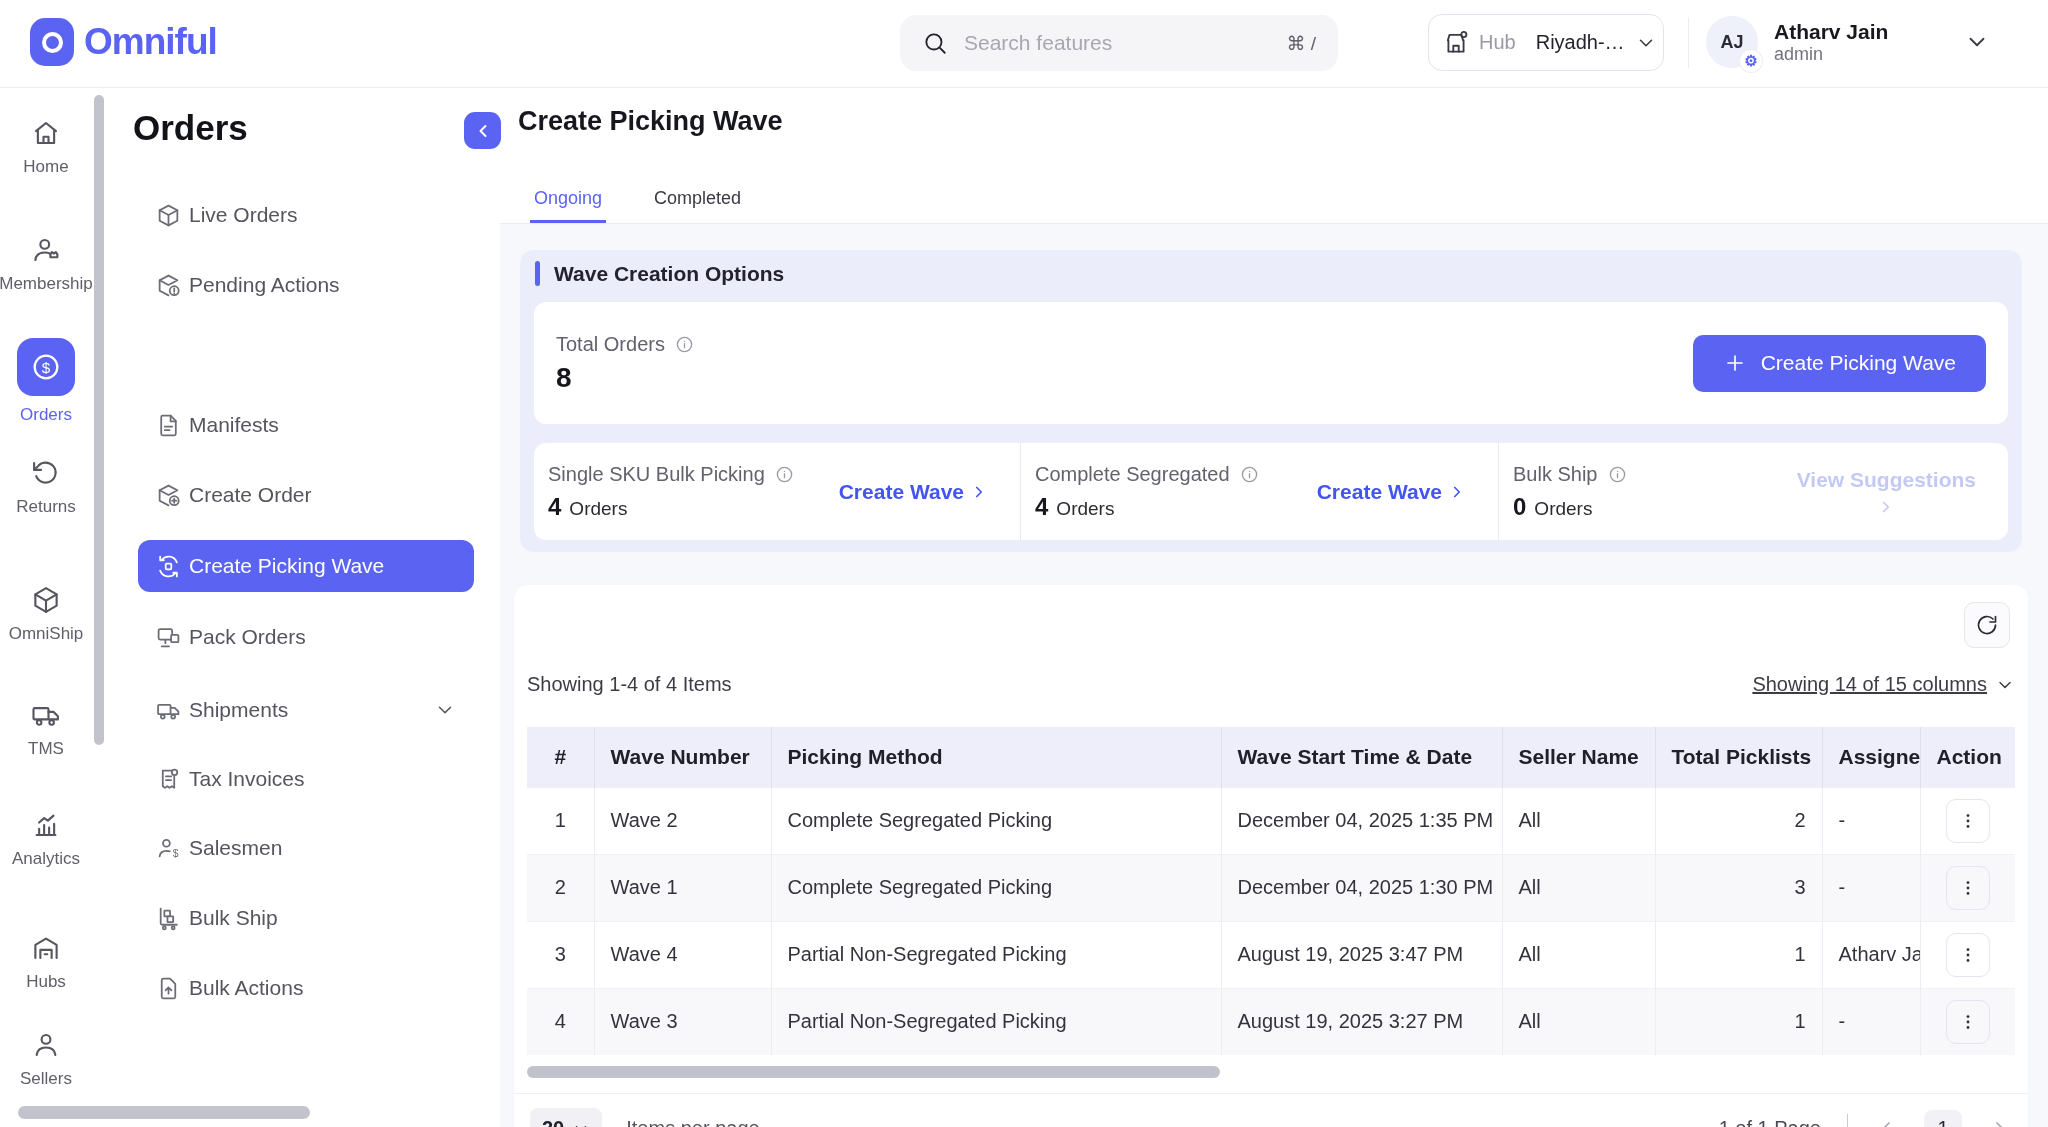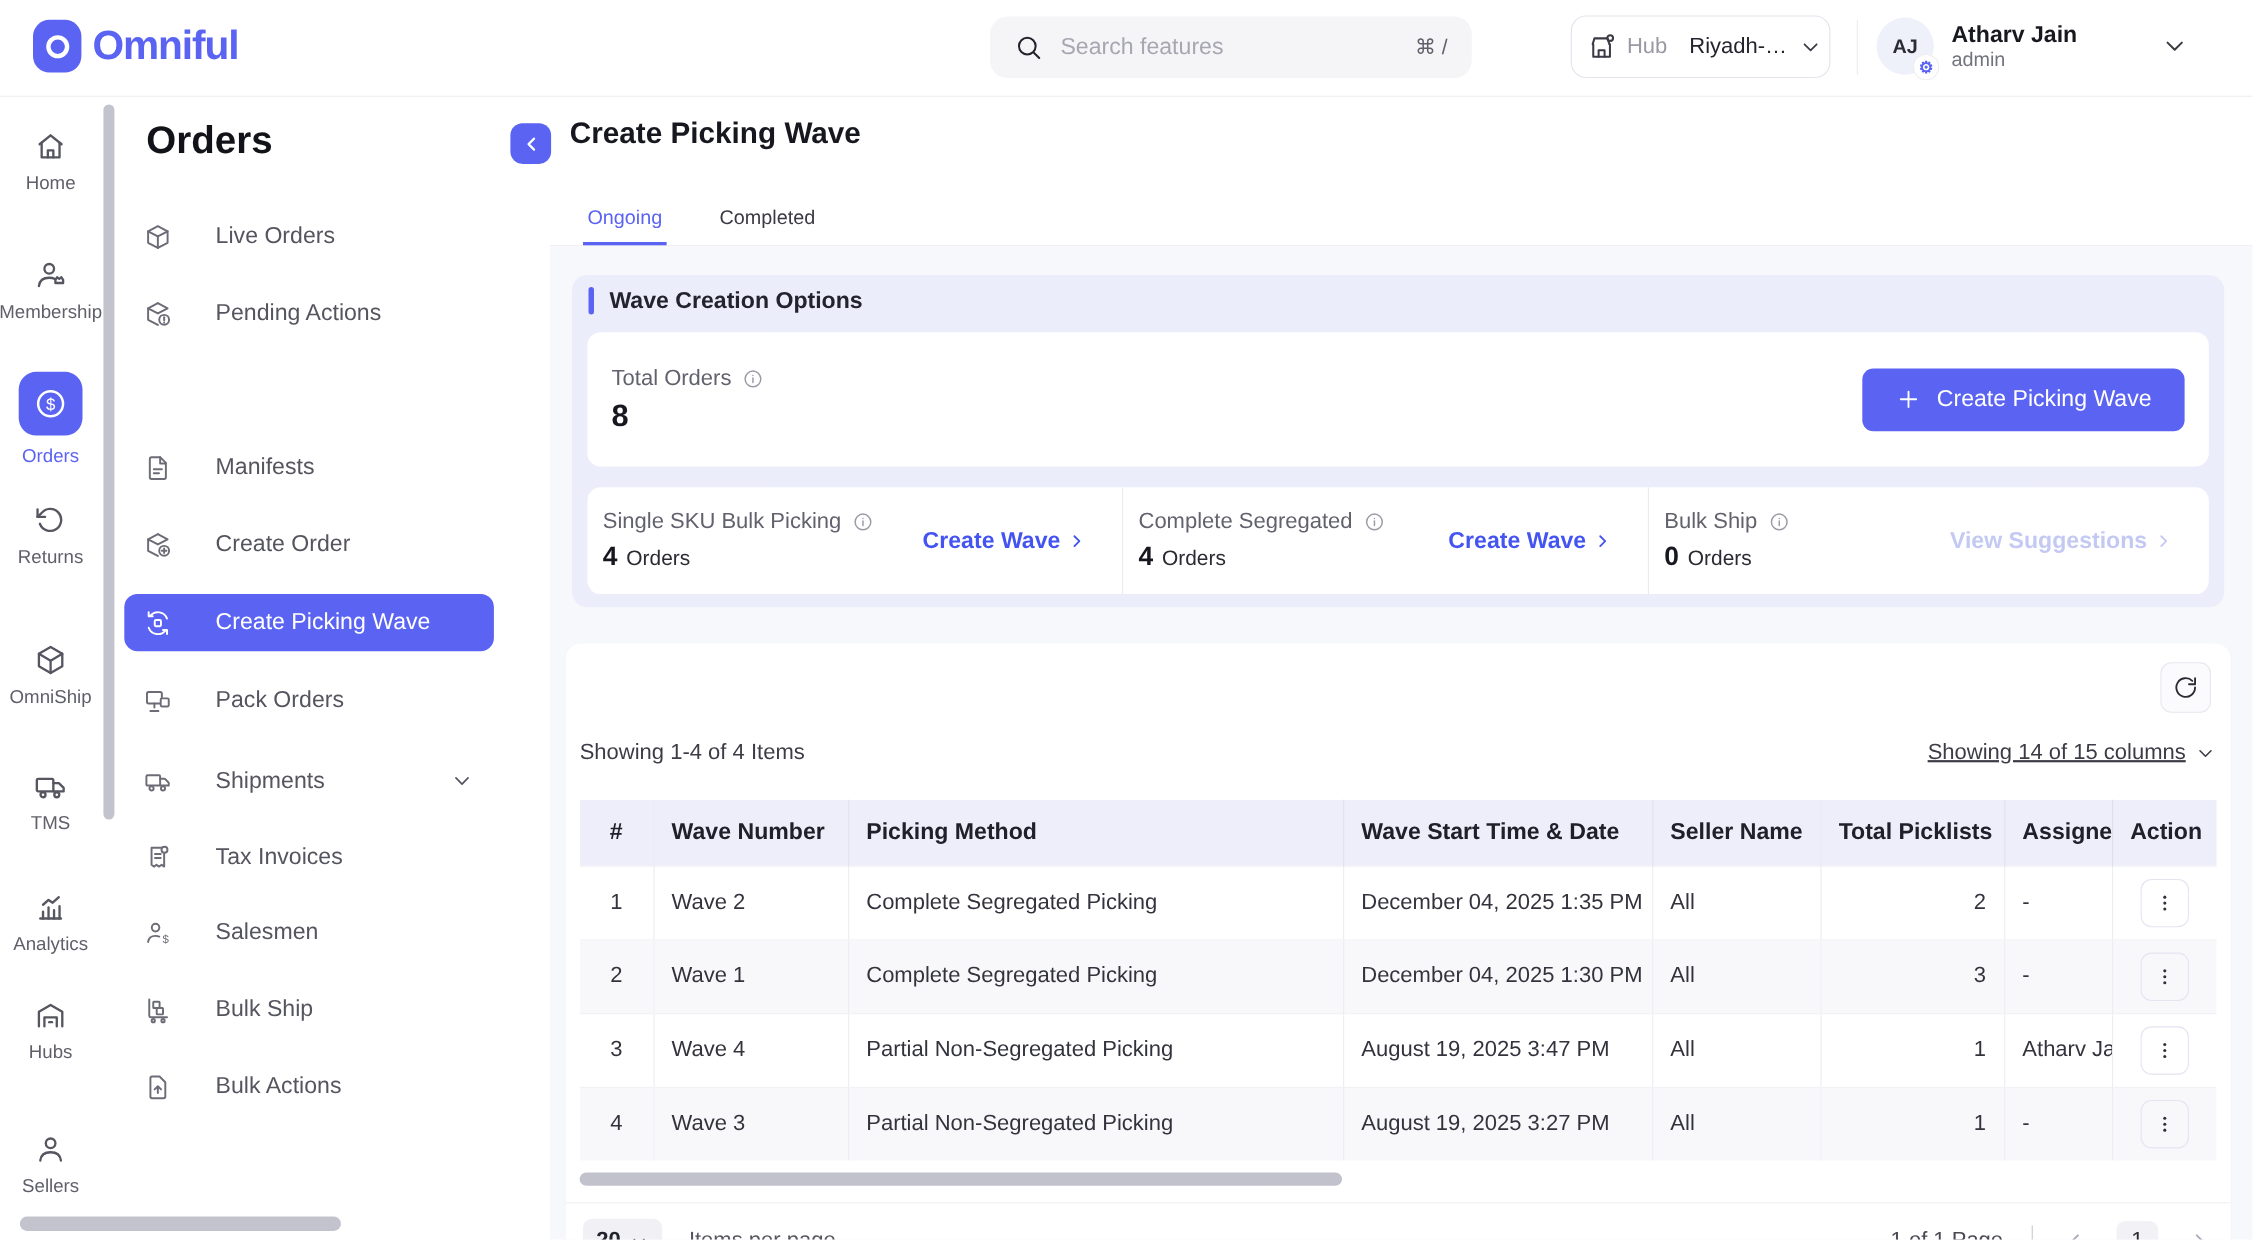--- a/index.html
+++ b/index.html
@@ -42,21 +42,21 @@
   .rail-label{font-size:17px; white-space:nowrap;}
   .rail-active-box{width:58px; height:58px; border-radius:16px; background:var(--accent); display:flex; align-items:center; justify-content:center; color:#fff;}
   .rail-item.active .rail-label{color:var(--accent);}
   .vscroll{position:absolute; left:94px; top:95px; width:10px; height:650px; background:#C3C3CD; border-radius:6px; z-index:25;}
   .hscroll-side{position:absolute; left:18px; top:1106px; width:292px; height:13px; background:#C3C3CD; border-radius:7px; z-index:25;}
 
   
   .sidebar{position:absolute; left:106px; top:88px; width:394px; bottom:0; background:#fff; z-index:10;}
   .sb-title{position:absolute; left:27px; top:20px; font-size:35px; font-weight:700; color:#121219;}
   .collapse-btn{position:absolute; left:358px; top:24px; width:37px; height:37px; border-radius:11px; background:var(--accent); color:#fff; display:flex; align-items:center; justify-content:center; cursor:pointer; z-index:12;}
-  .sb-item{position:absolute; left:7px; width:336px; height:50px; display:flex; align-items:center; gap:40px; padding:0 18px; color:#55555F; font-size:21px; cursor:pointer; border-radius:12px;}
+  .sb-item{position:absolute; left:32px; width:336px; height:50px; display:flex; align-items:center; gap:8px; padding:0 18px; color:#55555F; font-size:21px; cursor:pointer; border-radius:12px;}
   .sb-item .sic{color:#6C6C77; flex:0 0 auto;}
   .sb-item.active{background:var(--accent); color:#fff; height:52px;}
   .sb-item.active .sic{color:#fff;}
   .sb-item .sb-caret{margin-left:auto; color:#55555F;}
 
   
   .main{position:absolute; left:500px; top:88px; right:0; bottom:0; background:#fff;}
   .page-title{position:absolute; left:18px; top:18px; font-size:27px; font-weight:600; color:#17171F;}
   .tabs{position:absolute; left:0; right:0; top:89px; height:47px; border-bottom:1px solid #EAEAF0; display:flex; align-items:stretch; padding-left:30px; gap:44px;}
   .tab{font-size:18px; color:#3A3A44; display:flex; align-items:center; padding:0 4px; cursor:pointer; border-bottom:3px solid transparent;}
@@ -74,21 +74,21 @@
   .stat-value{font-size:28px; font-weight:700; color:#17171F; margin-top:6px;}
   .primary-btn{height:57px; padding:0 30px; border:none; border-radius:10px; background:var(--accent); color:#fff; font-size:21px; font-family:inherit; display:flex; align-items:center; gap:14px; cursor:pointer;}
   .card2{top:193px; height:97px; display:flex; align-items:stretch;}
   .seg{display:flex; align-items:center; justify-content:space-between; padding:0 32px 0 14px;}
   .seg1{width:486px;} .seg2{width:478px;} .seg3{flex:1;}
   .seg + .seg{border-left:1px solid #E9E9F1;}
   .seg-count{display:flex; align-items:baseline; gap:8px; margin-top:7px;}
   .seg-num{font-size:24px; font-weight:600; color:#17171F;}
   .seg-unit{font-size:19px; color:#2B2B33;}
   .wave-link{display:flex; align-items:center; gap:6px; font-size:21px; font-weight:600; color:var(--link); cursor:pointer; white-space:nowrap;}
-  .wave-link.disabled{color:var(--disabled-link);}
+  .wave-link.disabled{color:var(--disabled-link);flex-direction:column;}
   .info{color:#9B9BA6; flex:0 0 auto;}
 
   
   .tablecard{position:absolute; left:14px; top:361px; width:1514px; height:690px; background:#fff; border-radius:14px; box-shadow:0 1px 2px rgba(20,20,40,.04);}
   .refresh-btn{position:absolute; right:18px; top:17px; width:46px; height:46px; border:1px solid #E6E6EE; background:#FBFBFD; border-radius:10px; display:flex; align-items:center; justify-content:center; color:#2B2B33; cursor:pointer;}
   .summary-row{position:absolute; left:13px; right:13px; top:88px; display:flex; justify-content:space-between; align-items:center;}
   .items-summary{font-size:20px; color:#3C3C46;}
   .cols-summary{display:flex; align-items:center; gap:8px; font-size:20px; color:#3C3C46; cursor:pointer;text-decoration:underline;}
   table.grid{position:absolute; left:13px; top:142px; width:1488px; border-collapse:collapse; table-layout:fixed;}
   .grid th{height:60px; background:var(--thead); font-size:21px; font-weight:600; color:#20202A; text-align:left; padding:0 16px; border-right:1px solid #DEDFEC; white-space:nowrap; overflow:hidden;}
@@ -237,21 +237,21 @@
     <div class="rail-item" style="top:722px">
       <span class="ric">
           <svg class="ic" width="30" height="30" viewBox="0 0 24 24">
             <path d="M4.5 20h15"></path>
             <path d="M6.5 20v-5M10.5 20v-8M14.5 20v-6M18.5 20v-9"></path>
             <path d="M6.5 10l4-3.5 3 2L18 4.5"></path>
           </svg>
         </span>
       <span class="rail-label">Analytics</span>
     </div>
-    <div class="rail-item" style="top:820px">
+    <div class="rail-item" style="top:845px">
       <span class="ric">
           <svg class="ic" width="30" height="30" viewBox="0 0 24 24">
             <path d="M3.5 20V9.5L12 4.5l8.5 5V20"></path>
             <path d="M7.5 20v-6.5h9V20"></path>
             <path d="M11 17h2"></path>
           </svg>
         </span>
       <span class="rail-label">Hubs</span>
     </div>
     <div class="rail-item" style="top:942px">

